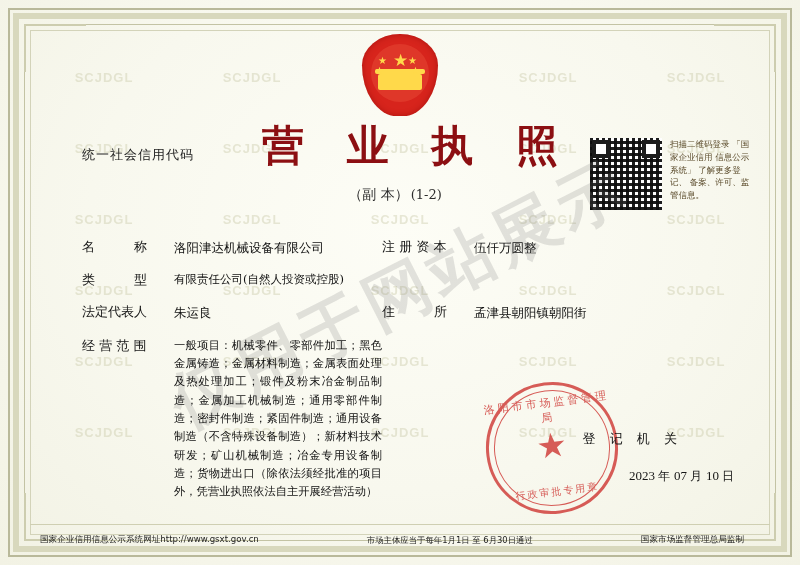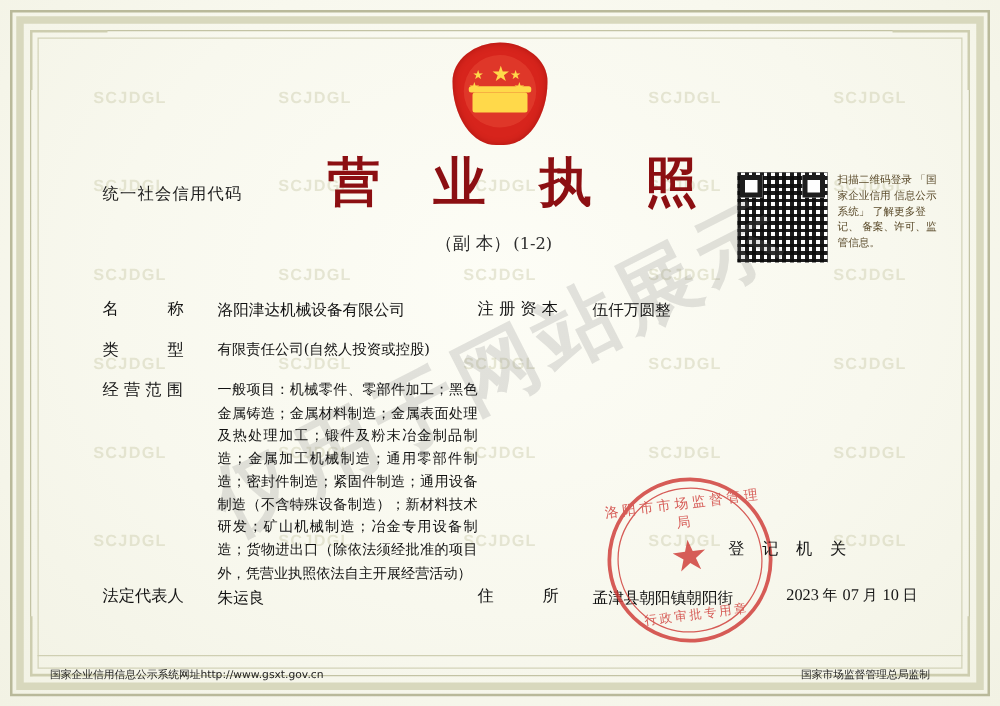--- a/index.html
+++ b/index.html
@@ -480,37 +480,37 @@
       </div>
     </div>
 
     <div class="frow">
       <div class="fl">
         <div class="fname">类　　　型</div>
         <div class="fval small">有限责任公司(自然人投资或控股)</div>
       </div>
     </div>
 
+    <div class="frow">
+      <div class="fl">
+        <div class="fname">法定代表人</div>
+        <div class="fval">朱运良</div>
+      </div>
+      <div class="fr">
+        <div class="fname">住　　　所</div>
+        <div class="fval">孟津县朝阳镇朝阳街</div>
+      </div>
+    </div>
+
     <div class="frow scope-row">
       <div class="fl">
         <div class="fname">经 营 范 围</div>
         <div class="scope-text">一般项目：机械零件、零部件加工；黑色金属铸造；金属材料制造；金属表面处理及热处理加工；锻件及粉末冶金制品制造；金属加工机械制造；通用零部件制造；密封件制造；紧固件制造；通用设备制造（不含特殊设备制造）；新材料技术研发；矿山机械制造；冶金专用设备制造；货物进出口（除依法须经批准的项目外，凭营业执照依法自主开展经营活动）</div>
       </div>
       <div class="fr"></div>
-    </div>
-
-    <div class="frow">
-      <div class="fl">
-        <div class="fname">法定代表人</div>
-        <div class="fval">朱运良</div>
-      </div>
-      <div class="fr">
-        <div class="fname">住　　　所</div>
-        <div class="fval">孟津县朝阳镇朝阳街</div>
-      </div>
     </div>
 
   </div>
 
   <div class="seal">
     <div class="ring"></div>
     <div class="arc-top">洛阳市市场监督管理局</div>
     <div class="star">★</div>
     <div class="arc-bottom">行政审批专用章</div>
   </div>
@@ -518,17 +518,18 @@
   <div class="registrar">登 记 机 关</div>
 
   <div class="issue-date">
     <span class="n">2023</span><span class="u">年</span><span class="n">07</span><span class="u">月</span><span class="n">10</span><span class="u">日</span>
   </div>
 
   <div class="footer-rule"></div>
   <div class="footer">
     <div class="left">国家企业信用信息公示系统网址http://www.gsxt.gov.cn</div>
     <div class="mid">
+      <div>市场主体应当于每年1月1日 至 6月30日通过</div>
     </div>
     <div class="right">国家市场监督管理总局监制</div>
   </div>
 
 </div>
 
 </body></html>

